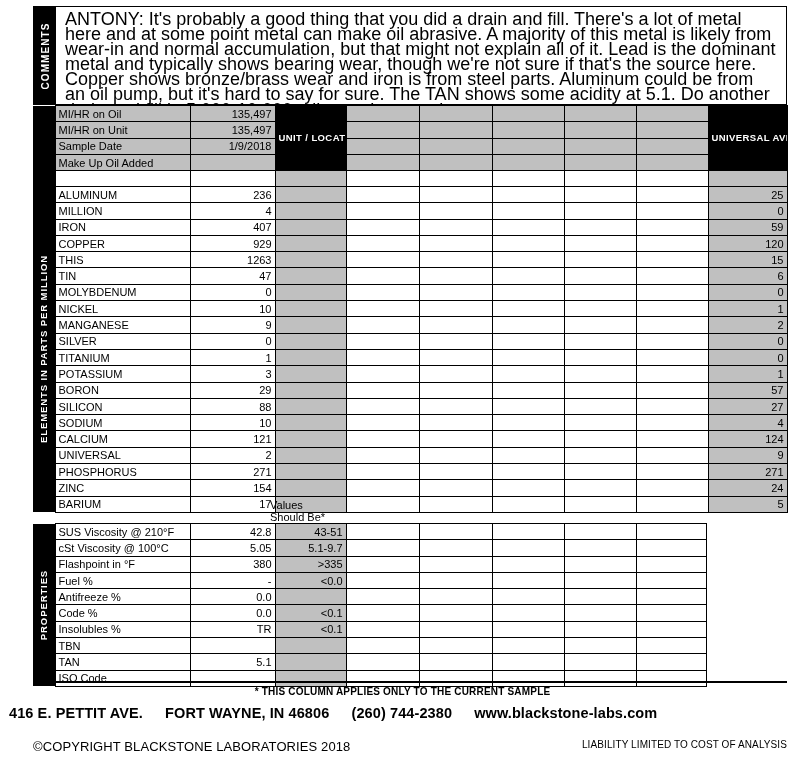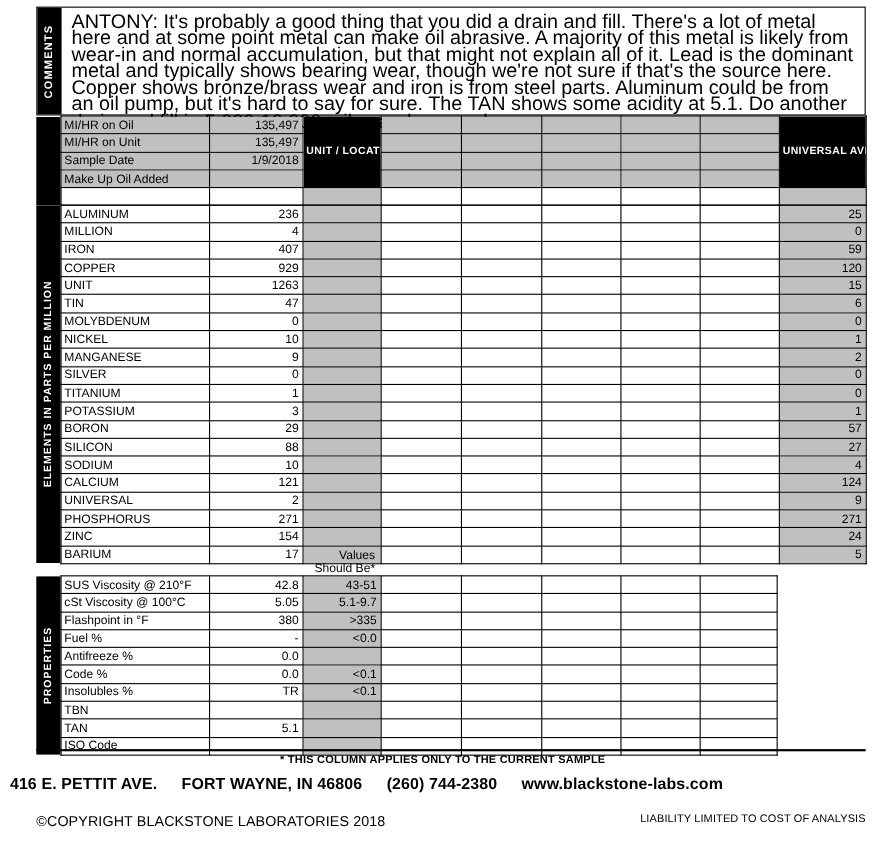--- a/index.html
+++ b/index.html
@@ -106,21 +106,21 @@
 
   
   #elements-table { left: 33px; top: 186px; width: 754px; }
 
   
   .vsb-caption {
     position: absolute;
     left: 270px;
     top: 500px;
     width: 71px;
-    text-align: right;
+    text-align: left;
     font-size: 11px;
     line-height: 11.5px;
   }
 
   
   #properties-table { left: 33px; top: 523px; width: 673px; }
 
   
   .footer-rule {
     position: absolute;
@@ -298,21 +298,21 @@
         <td class="cell-num">929</td>
         <td class="gray"></td>
         <td></td>
         <td></td>
         <td></td>
         <td></td>
         <td></td>
         <td class="cell-num gray">120</td>
       </tr>
       <tr>
-        <td class="cell-name">UNIT</td>
+        <td class="cell-name">THIS</td>
         <td class="cell-num">1263</td>
         <td class="gray"></td>
         <td></td>
         <td></td>
         <td></td>
         <td></td>
         <td></td>
         <td class="cell-num gray">15</td>
       </tr>
       <tr>

